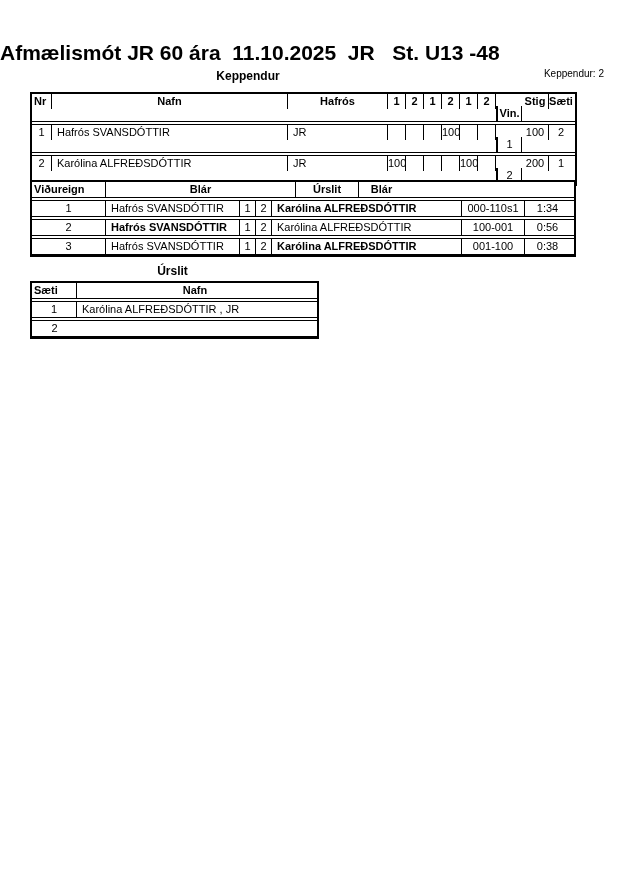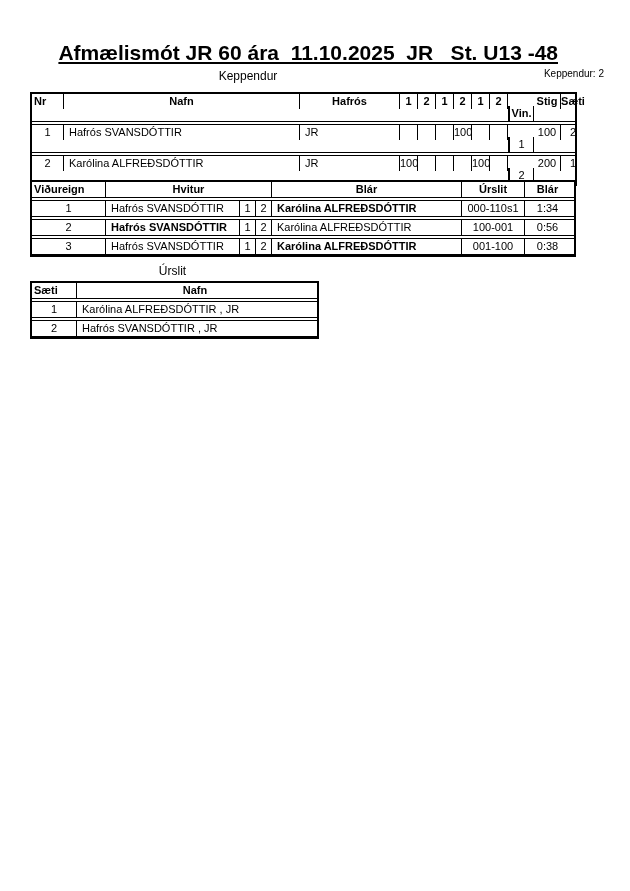--- a/index.html
+++ b/index.html
@@ -2,23 +2,23 @@
 <html><head>
 <meta charset="utf-8">
 <style>
   html, body { margin: 0; padding: 0; background: #fff; }
   .page {
     position: relative; width: 630px; height: 891px; background: #ffffff;
     font-family: "Liberation Sans", sans-serif; color: #000; overflow: hidden;
   }
   .main-title {
     position: absolute; top: 41px; left: 0; width: 558px;
-    text-align: right; font-size: 21px; font-weight: bold; white-space: pre; text-decoration: underline;
+    text-align: left; font-size: 21px; font-weight: bold; white-space: pre;
   }
-  .sec-label { position: absolute; font-size: 12px; font-weight: normal; text-align: center; }
+  .sec-label { position: absolute; font-size: 12px; font-weight: bold; text-align: center; }
   #lbl-keppendur  { top: 69px;  left: 0; width: 496px; }
   #lbl-vidureignir{ top: 164px; left: 0; width: 602px; }
   #lbl-urslit     { top: 264px; left: 0; width: 345px; }
   .kepp-count { position: absolute; top: 68px; right: 26px; font-size: 10px; }
 
   .tbl { position: absolute; border: 2px solid #000; background: #fff; }
   #tbl-keppendur   { left: 30px; top: 92px;  width: 543px; }
   #tbl-vidureignir { left: 30px; top: 180px; width: 542px; }
   #tbl-urslit      { left: 30px; top: 281px; width: 285px; }
 
@@ -29,21 +29,21 @@
     border-right: 1px solid #000; overflow: hidden; white-space: nowrap; flex: 0 0 auto;
   }
   .c:last-child { border-right: none; }
   .hdr .c { font-weight: bold; }
   .ac { text-align: center; }
   .al { padding-left: 5px; }
   .hl { padding-left: 2px; }
   .b  { font-weight: bold; }
 
   
-  .t1-nr { width: 32px; } .t1-nafn { width: 236px; } .t1-felag { width: 100px; }
+  .t1-nr { width: 20px; } .t1-nafn { width: 236px; } .t1-felag { width: 100px; }
   .t1-r { width: 18px; }
   .t1-vin { width: 26px; border-left: 2px solid #000; margin-top: 12px; }
   .t1-stig { width: 27px; } .t1-saeti { width: 24px; }
 
   
   .t2-nr { width: 74px; } .t2-hvitur { width: 134px; } .t2-hvitur-h { width: 166px; }
   .t2-s { width: 16px; } .t2-blar { width: 190px; }
   .t2-urslit { width: 63px; } .t2-timi { width: 45px; }
 
   
@@ -100,21 +100,20 @@
       <div class="c t1-vin ac">2</div>
       <div class="c t1-stig ac">200</div>
       <div class="c t1-saeti ac">1</div>
     </div>
   </div>
 
 
   <div class="tbl" id="tbl-vidureignir">
     <div class="row hdr">
       <div class="c t2-nr hl">Viðureign</div>
-      <div class="c t2-hvitur-h ac">Hvitur</div>
       <div class="c t2-blar ac">Blár</div>
       <div class="c t2-urslit ac">Úrslit</div>
       <div class="c t2-timi ac">Blár</div>
     </div>
     <div class="row">
       <div class="c t2-nr ac">1</div>
       <div class="c t2-hvitur al">Hafrós SVANSDÓTTIR</div>
       <div class="c t2-s ac">1</div>
       <div class="c t2-s ac">2</div>
       <div class="c t2-blar al b">Karólina ALFREÐSDÓTTIR</div>
@@ -147,17 +146,16 @@
     <div class="row hdr">
       <div class="c t3-saeti hl">Sæti</div>
       <div class="c t3-nafn ac">Nafn</div>
     </div>
     <div class="row">
       <div class="c t3-saeti ac">1</div>
       <div class="c t3-nafn al">Karólina ALFREÐSDÓTTIR , JR</div>
     </div>
     <div class="row">
       <div class="c t3-saeti ac">2</div>
-      <div class="c t3-nafn al">Hafrós SVANSDÓTTIR , JR</div>
     </div>
   </div>
 
 </div>
 
 </body></html>

